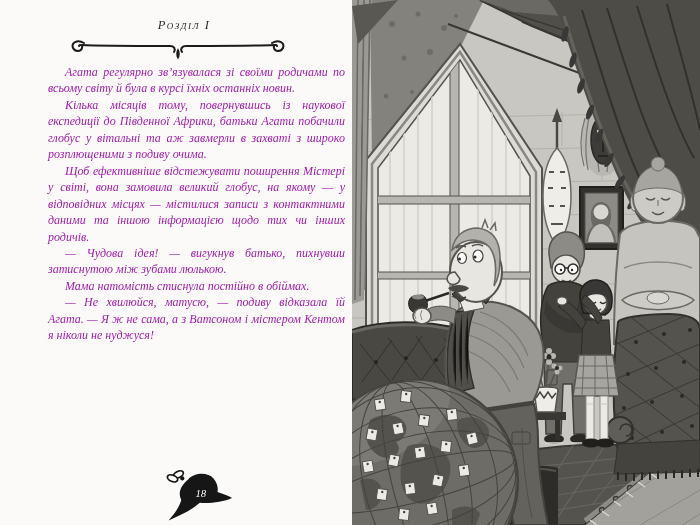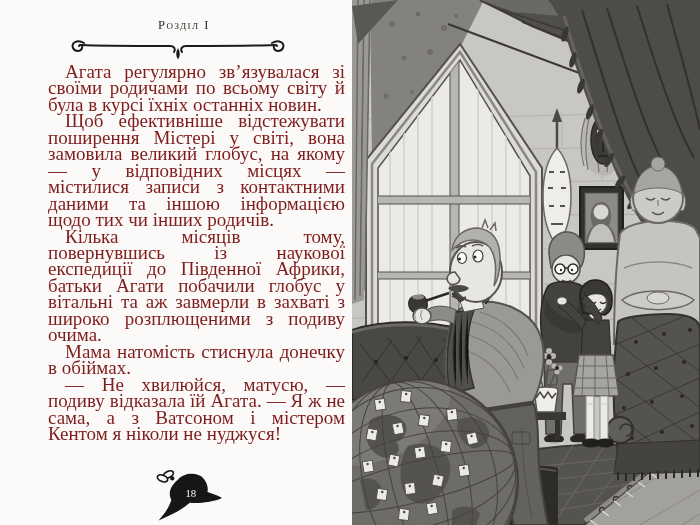--- a/index.html
+++ b/index.html
@@ -1,26 +1,26 @@
 <!DOCTYPE html>
 <html><head>
 <meta charset="utf-8">
 <style>
   html,body{margin:0;padding:0;background:#ffffff;}
   .spread{position:relative;width:700px;height:525px;overflow:hidden;background:#fbfaf8;
           font-family:"Liberation Serif",serif;}
-  .page-left{position:absolute;left:0;top:0;width:352px;height:525px;background:#fbfaf8;}
+  .page-left{position:absolute;left:0;top:0;width:352px;height:525px;background:#fbfaf8;font-style:italic;}
   .page-right{position:absolute;left:352px;top:0;width:348px;height:525px;}
   .chapter-heading{position:absolute;left:36px;top:18px;width:296px;text-align:center;
           font-size:12.5px;letter-spacing:1.5px;color:#2a2a28;font-variant:small-caps;}
   .divider{position:absolute;left:68px;top:36px;}
-  .text-block{position:absolute;left:48px;top:64px;width:297px;font-size:19px;
-          line-height:16.45px;color:#7f1d1d;text-align:justify;}
+  .text-block{position:absolute;left:48px;top:64px;width:297px;font-size:12px;
+          line-height:16.45px;color:#a21caf;text-align:justify;}
   .text-block p{margin:0;text-indent:17px;}
-  .pagenum-hat{position:absolute;left:143px;top:467px;width:82px;height:56px;}
+  .pagenum-hat{position:absolute;left:153px;top:467px;width:82px;height:56px;}
   .pagenum-hat svg{display:block;}
   svg text{font-family:"Liberation Serif",serif;}
 </style>
 </head>
 <body>
 
 <div class="spread">
 
   <div class="page-left">
 
@@ -31,23 +31,24 @@
         <path d="M16,7 C9,3 3,7 5,12 C7,16 13,16 14,12 C15,9 12,8 11,10"></path>
         <path d="M14,9 C30,10 60,10 102,10 C106,10 108,13 106,16"></path>
         <path d="M204,7 C211,3 217,7 215,12 C213,16 207,16 206,12 C205,9 208,8 209,10"></path>
         <path d="M206,9 C190,10 160,10 118,10 C114,10 112,13 114,16"></path>
       </g>
       <path d="M110,12 C107.6,16 107.6,20 110,23.5 C112.4,20 112.4,16 110,12 Z" fill="#1b1b1b"></path>
     </svg>
 
     <div class="text-block">
       <p>Агата регулярно зв’язувалася зі своїми родичами по всьому світу й була в курсі їхніх останніх новин.</p>
+      <p>Кілька місяців тому, повернувшись із наукової експедиції до Південної Африки, батьки Агати побачили глобус у вітальні та аж завмерли в захваті з широко розплющеними з подиву очима.</p>
       <p>Щоб ефективніше відстежувати поширення Містері у світі, вона замовила великий глобус, на якому — у відповідних місцях — містилися записи з контактними даними та іншою інформацією щодо тих чи інших родичів.</p>
-      <p>Кілька місяців тому, повернувшись із наукової експедиції до Південної Африки, батьки Агати побачили глобус у вітальні та аж завмерли в захваті з широко розплющеними з подиву очима.</p>
-      <p>Мама натомість стиснула донечку в обіймах.</p>
+      <p>— Чудова ідея! — вигукнув батько, пихнувши затиснутою між зубами люлькою.</p>
+      <p>Мама натомість стиснула постійно в обіймах.</p>
       <p>— Не хвилюйся, матусю, — подиву відказала їй Агата. — Я ж не сама, а з Ватсоном і містером Кентом я ніколи не нуджуся!</p>
     </div>
 
     <div class="pagenum-hat">
       <svg width="82" height="56" viewBox="0 0 84 56">
         <path d="M36,12 C42,5 56,4 62,11 C66,16 67,21 66,25 C72,27 78,29 81,31
                  C72,35 58,37 48,36 C40,43 28,49 16,54 C23,46 27,40 29,33
                  C25,25 29,18 36,12 Z" fill="#161616"></path>
         <g fill="#fbfaf8" stroke="#161616" stroke-width="1.8">
           <ellipse cx="26" cy="7" rx="5.5" ry="3.2" transform="rotate(-28 26 7)"></ellipse>

